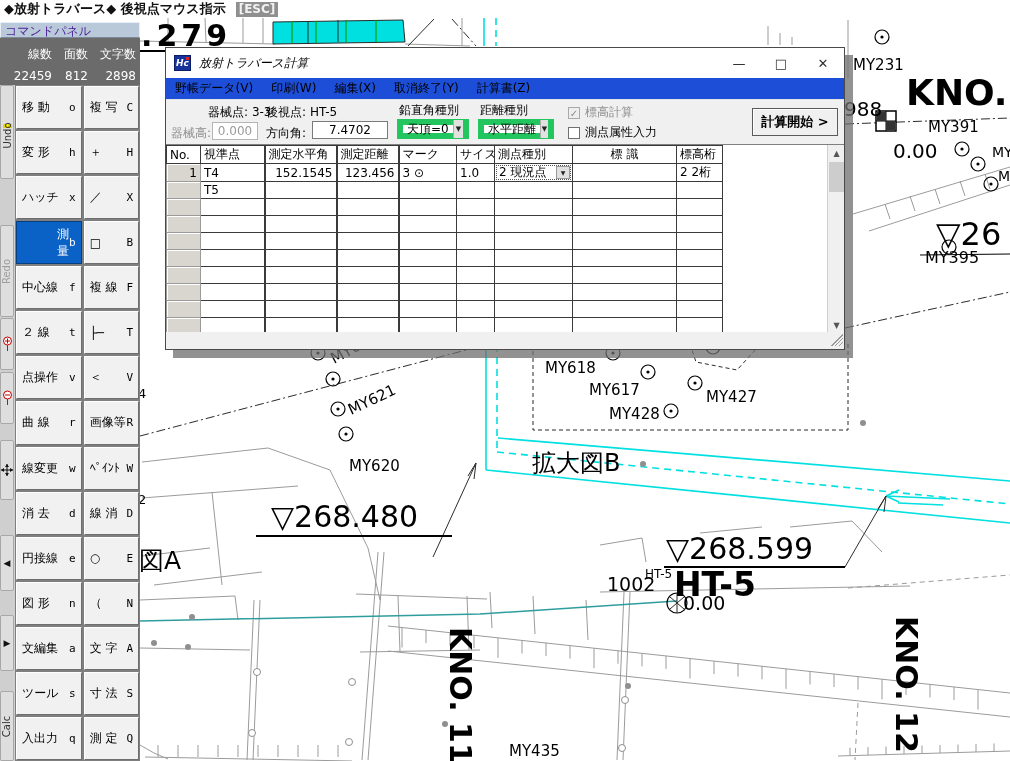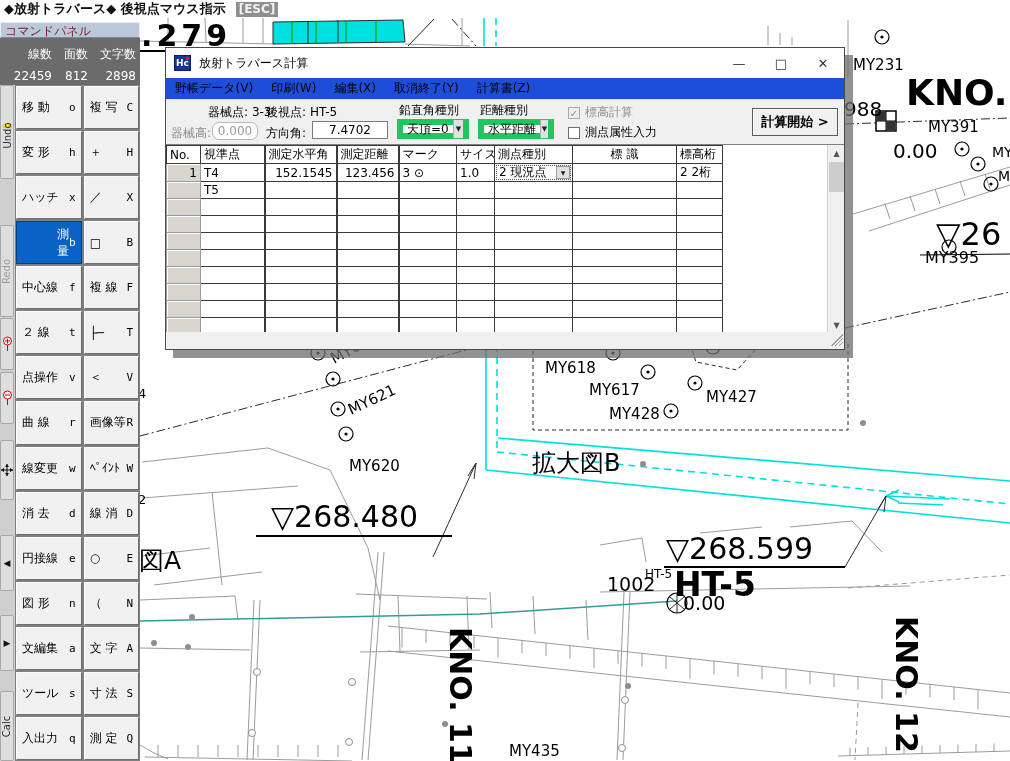--- a/index.html
+++ b/index.html
@@ -12,21 +12,21 @@
   #stage{position:absolute;left:0;top:0;width:1010px;height:761px;overflow:hidden;background:#fff;}
 
   
   #titlebar{position:absolute;left:0;top:0;width:1010px;height:18px;background:#fff;z-index:30;
     display:flex;align-items:center;font-size:13px;font-weight:bold;color:#111;padding-left:4px;}
   #esc-badge{margin-left:10px;background:#8f8f8f;color:#f2f2f2;font-weight:bold;font-size:12px;padding:0 3px;line-height:15px;}
 
   
   #cmdpanel{position:absolute;left:0;top:18px;width:140px;height:743px;z-index:25;}
   #cmd-header{position:absolute;left:0;top:4px;width:140px;height:16px;background:var(--panelhdr);
-    font-size:12px;color:#7f1d1d;padding-left:4px;line-height:16px;border:1px solid #e8eef5;border-bottom-color:#7a8a9a;}
+    font-size:12px;color:#4c1d95;padding-left:4px;line-height:16px;border:1px solid #e8eef5;border-bottom-color:#7a8a9a;}
   #cmd-stats{position:absolute;left:0;top:20px;width:140px;height:65px;background:var(--statsbg);color:#fff;font-size:12px;}
   .stats-row{display:grid;grid-template-columns:56px 36px 48px;margin-top:8px;}
   .stats-row span{text-align:right;padding-right:4px;white-space:nowrap;}
 
   
   #strip{position:absolute;left:0;top:67px;width:15px;height:676px;background:#cfcfcf;}
   .strip-sec{position:absolute;left:0;width:14px;background:#dedede;border:1px solid #a8a8a8;border-radius:2px;
     display:flex;flex-direction:column;align-items:center;justify-content:center;overflow:hidden;}
   .vtext{transform:rotate(-90deg);font-size:10px;color:#333;letter-spacing:0;white-space:nowrap;}
   .vtext.dim{color:#9e9e9e;}
@@ -53,21 +53,21 @@
   .tl{stroke:var(--teal);stroke-width:1.5;fill:none;}
   .mtxt{fill:#000;font-family:"DejaVu Sans","Liberation Sans",sans-serif;}
   .sym{stroke:#000;stroke-width:1.2;fill:none;}
   .dot{fill:#000;stroke:none;}
   .gdot{fill:#8f8f8f;stroke:none;}
   .gcirc{stroke:#8f8f8f;stroke-width:1;fill:#fff;}
 
   
   #dialog{position:absolute;left:165px;top:47px;width:680px;height:303px;background:#f0f0f0;
     border:1px solid #4a4a4a;z-index:40;box-shadow:8px 8px 0 0 rgba(110,110,110,0.75);font-size:12px;}
-  #dlg-titlebar{height:30px;background:#fff;display:flex;align-items:center;padding-left:8px;position:relative;}
+  #dlg-titlebar{height:30px;background:#fff;display:flex;align-items:center;padding-left:8px;position:relative;font-style:italic;}
   #dlg-icon{width:17px;height:16px;background:#16339b;color:#fff;font-size:9px;font-weight:bold;
     display:flex;align-items:center;justify-content:center;position:relative;border:1px solid #0a1e66;}
   #dlg-icon i{position:absolute;right:1px;top:1px;width:3px;height:3px;background:#d22;}
   #dlg-title{margin-left:8px;font-size:12px;color:#000;}
   .winbtns{position:absolute;right:0;top:0;height:30px;display:flex;}
   .winbtn{width:42px;height:30px;display:flex;align-items:center;justify-content:center;font-size:13px;color:#333;}
   #dlg-menubar{height:22px;background:#1d4ed8;display:flex;align-items:center;border-bottom:1px solid #e3e3e3;}
   .menu-item{padding:0 9px;font-size:12px;color:#000;}
   #dlg-controls{height:44px;background:#f0f0f0;position:relative;font-size:12px;}
   .lab{position:absolute;white-space:nowrap;color:#000;}
@@ -570,21 +570,21 @@
     <div id="dlg-menubar">
       <span class="menu-item">野帳データ(V)</span>
       <span class="menu-item">印刷(W)</span>
       <span class="menu-item">編集(X)</span>
       <span class="menu-item">取消終了(Y)</span>
       <span class="menu-item">計算書(Z)</span>
     </div>
     <div id="dlg-controls">
       <span class="lab" style="left:6px;top:4px;margin-left:36px;"><span>器械点:</span> <span>3-3</span></span>
       <span class="lab dim" style="left:5px;top:25px;">器械高:</span>
-      <div class="tbox dim" style="left:46px;top:22px;width:46px;text-align:center;border-radius:7px;">0.000</div>
+      <div class="tbox dim" style="left:46px;top:22px;width:46px;text-align:center;">0.000</div>
       <span class="lab" style="left:100px;top:4px;"><span>後視点:</span> <span>HT-5</span></span>
       <span class="lab" style="left:100px;top:25px;">方向角:</span>
       <div class="tbox" style="left:146px;top:21px;width:76px;text-align:center;">7.4702</div>
       <span class="lab" style="left:233px;top:2px;">鉛直角種別</span>
       <div class="combo" style="left:231px;top:19px;width:72px;">
         <span class="val">天頂=0</span>
         <span class="arr">▼</span>
       </div>
       <span class="lab" style="left:314px;top:2px;">距離種別</span>
       <div class="combo" style="left:312px;top:19px;width:76px;">

